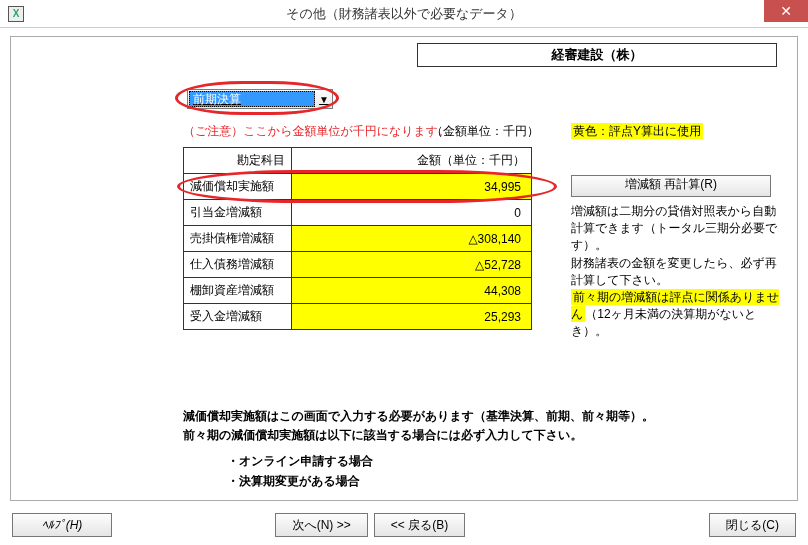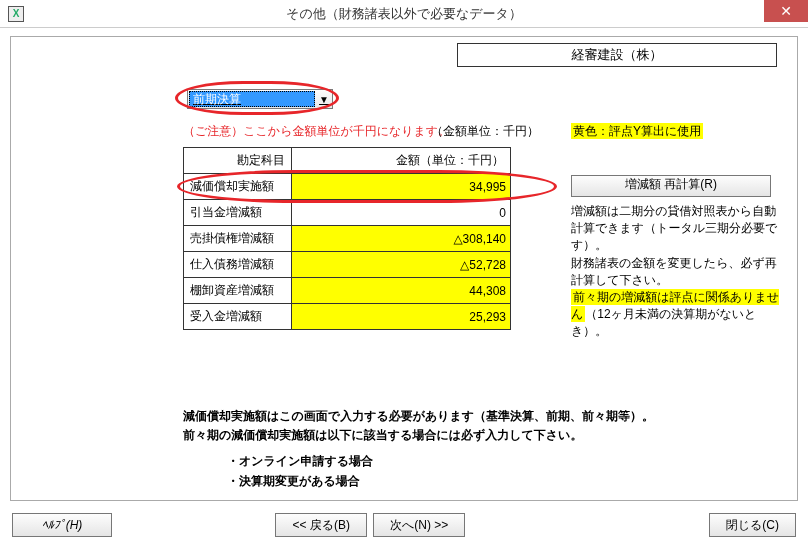--- a/index.html
+++ b/index.html
@@ -56,25 +56,26 @@
   .content-frame {
     position: absolute;
     left: 10px; right: 10px;
     top: 36px; bottom: 44px;
     border: 1px solid #aaa;
     background: #fff;
   }
   .company-box {
     position: absolute;
     right: 20px; top: 6px;
-    width: 320px;
+    width: 360px;
     border: 1px solid #333;
     padding: 2px 4px;
     text-align: center;
     font-size: 13px;
+    font-weight: bold;
   }
   .dropdown-wrap {
     position: absolute;
     left: 176px; top: 52px; text-decoration: underline;
   }
   .dropdown {
     width: 146px;
     border: 1px solid #7a7a7a;
     background: linear-gradient(#fcfcfc,#e9e9e9);
     display: flex;
@@ -140,23 +141,23 @@
   table.data th {
     background: #fff;
     text-align: right;
     font-weight: normal;
   }
   table.data td.label {
     width: 108px;
     text-align: left;
   }
   table.data td.amount {
-    width: 219px;
+    width: 240px;
     text-align: right;
-    padding-right: 4px;
+    padding-right: 10px;
   }
   .yellow-cell { background: #ffff00; }
   .row-oval {
     position: absolute;
     left: 166px; top: 133px;
     width: 380px; height: 33px;
     border: 3px solid #e7262a;
     border-radius: 50% / 80%;
     pointer-events: none;
   }
@@ -298,17 +299,17 @@
   </div>
   <div class="bottom-list">
     <div>・オンライン申請する場合</div>
     <div>・決算期変更がある場合</div>
   </div>
 </div>
 
 <div class="bottom-bar">
   <div class="btn btn-help">ﾍﾙﾌﾟ(H)</div>
   <div class="nav-group">
+    <div class="btn">次へ(N)  &gt;&gt;</div>
     <div class="btn">&lt;&lt;  戻る(B)</div>
-    <div class="btn">次へ(N)  &gt;&gt;</div>
   </div>
   <div class="btn btn-close">閉じる(C)</div>
 </div>
 
 </body></html>

